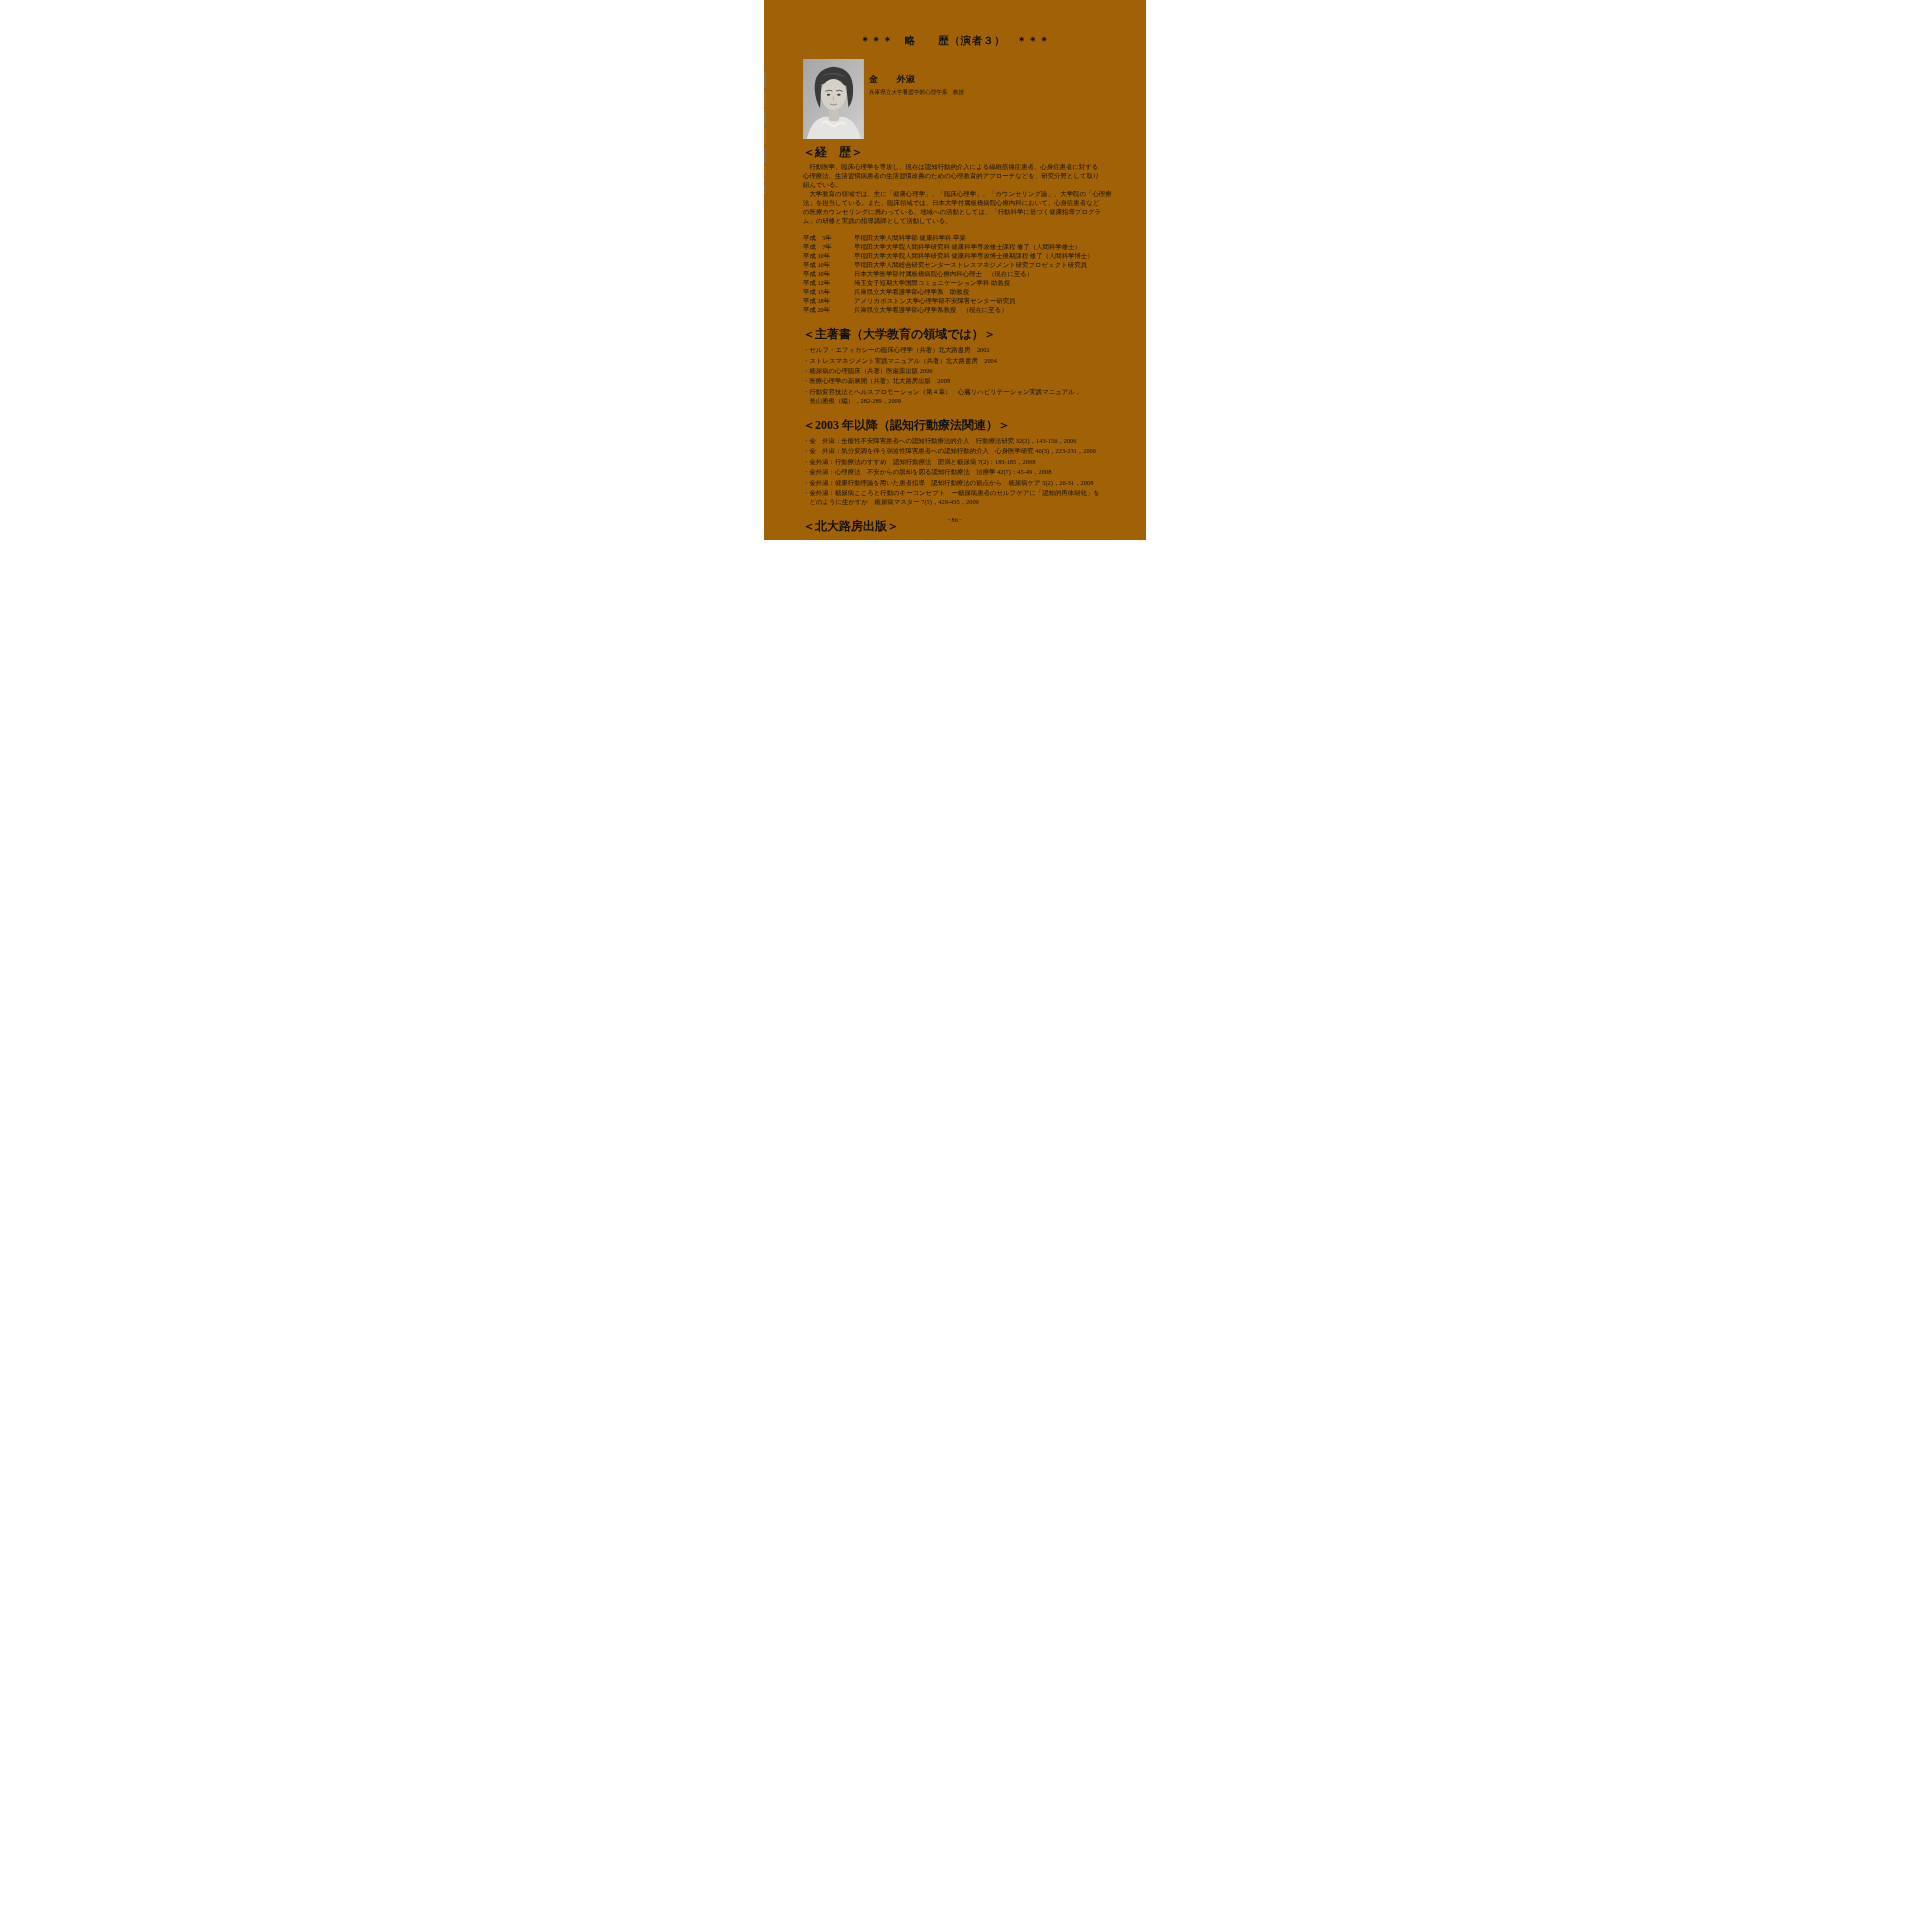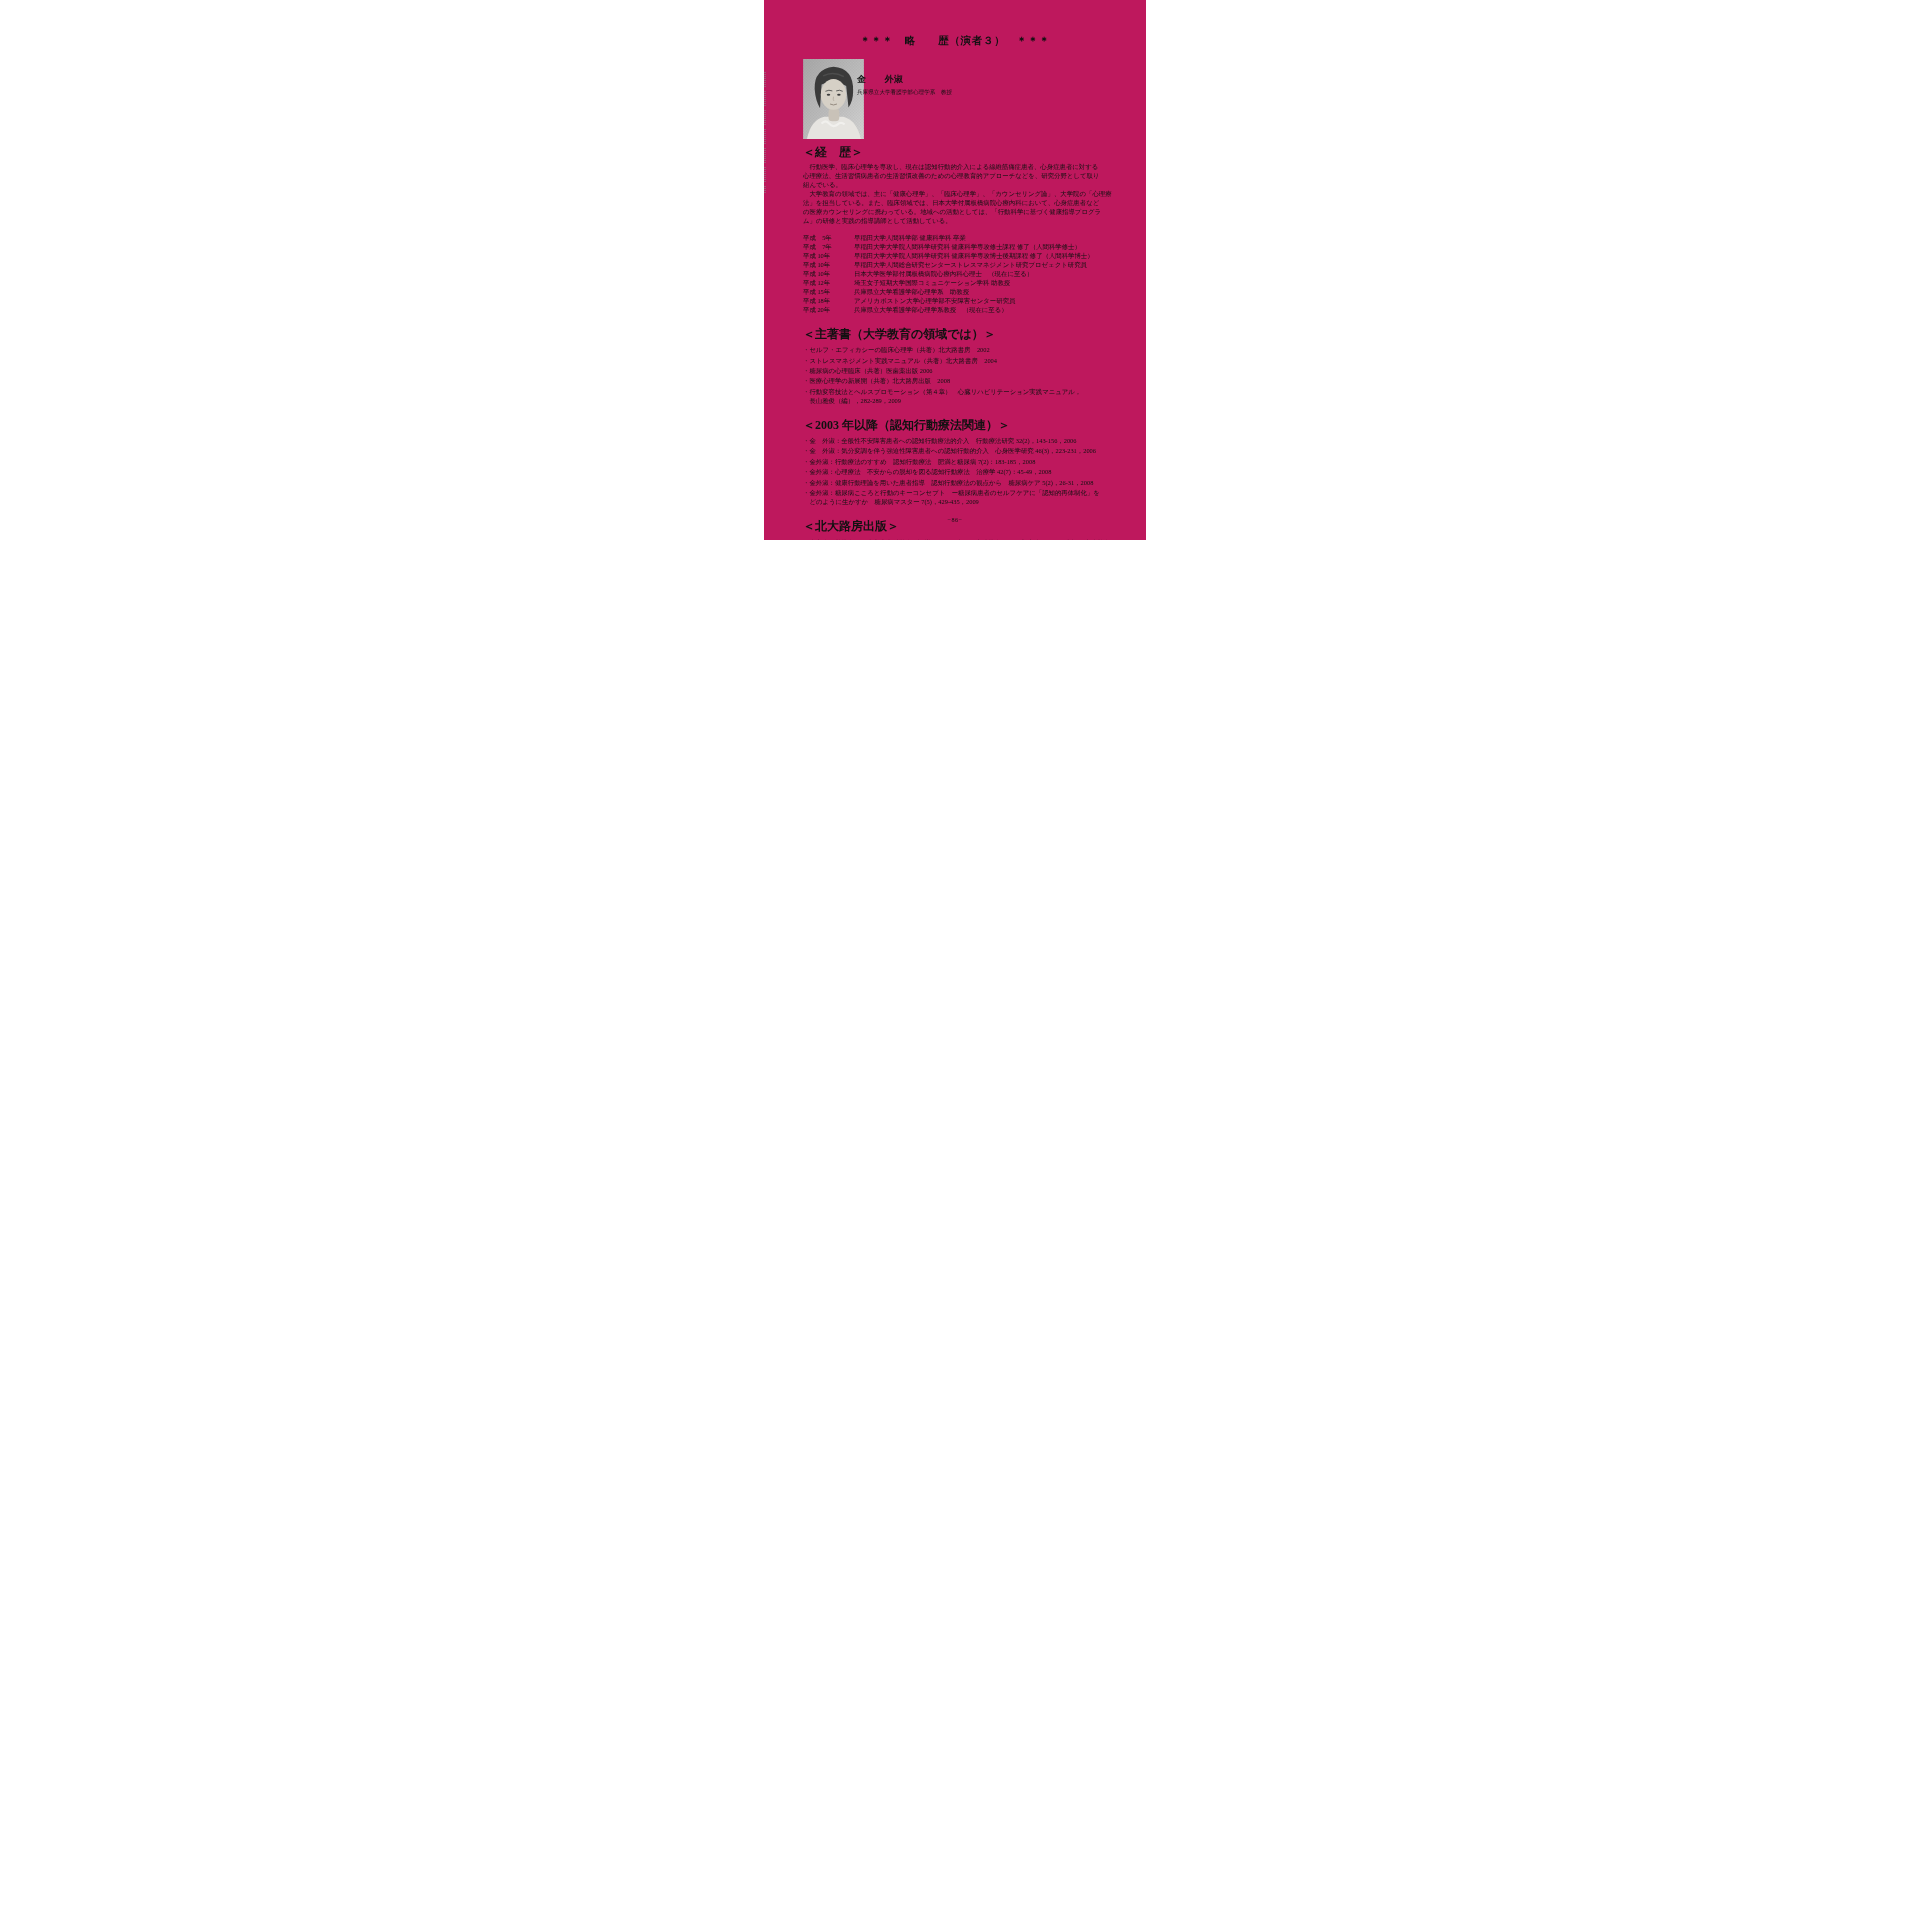--- a/index.html
+++ b/index.html
@@ -2,21 +2,21 @@
 <html lang="ja" style="font-size:6.2px"><head>
 <meta charset="utf-8">
 <style>
   html,body{margin:0;padding:0;background:#ffffff;}
   body{font-family:"Liberation Serif","DejaVu Serif",serif;color:#111;}
   .page{
     position:relative;
     width:382px;
     height:540px;
     margin:0 auto;
-    background:#be185d;
+    background:#a16207;
     overflow:hidden;
   }
   .scan-artifact{
     position:absolute;left:0;top:70px;width:1.9px;height:123px;
     background:repeating-linear-gradient(0deg,#8a8a8a 0 0.8px,transparent 0.8px 1.9px);
     opacity:.55;
   }
   .doc-title{
     margin:0;
     padding-top:34px;
@@ -24,21 +24,21 @@
     font-size:10.4px;
     font-weight:bold;
     letter-spacing:0.8px;
     white-space:nowrap;
   }
   .header-block{position:relative;height:96px;}
   .photo{
     position:absolute;left:39px;top:10.8px;width:61px;height:80px;
     display:block;
   }
-  .id-block{position:absolute;left:93px;top:25.4px;font-family:Liberation Mono, monospace;}
+  .id-block{position:absolute;left:105px;top:25.4px;font-family:Liberation Mono, monospace;}
   .person-name{
     font-size:8.9px;font-weight:600;letter-spacing:0.4px;margin:0;white-space:nowrap;
   }
   .person-affiliation{
     font-size:5.6px;margin:3.1px 0 0 0;white-space:nowrap;
   }
   .content{padding:0 15.4px 0 39px;}
   .sec-heading{
     font-size:12px;font-weight:bold;margin:0 0 2.3px 0;white-space:nowrap;
   }

